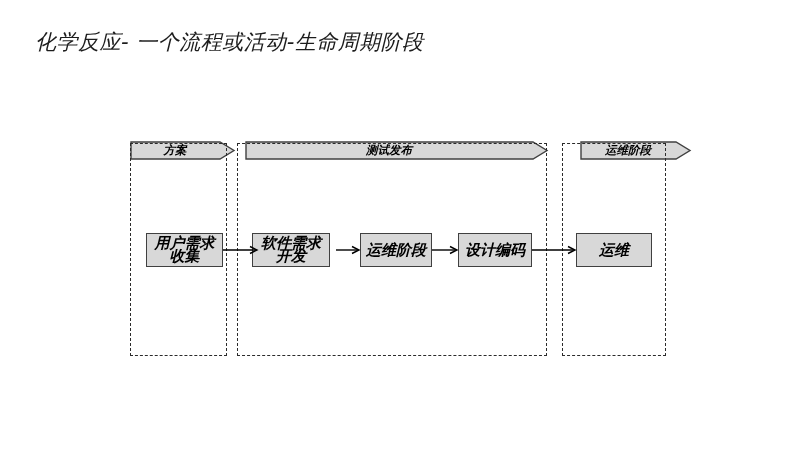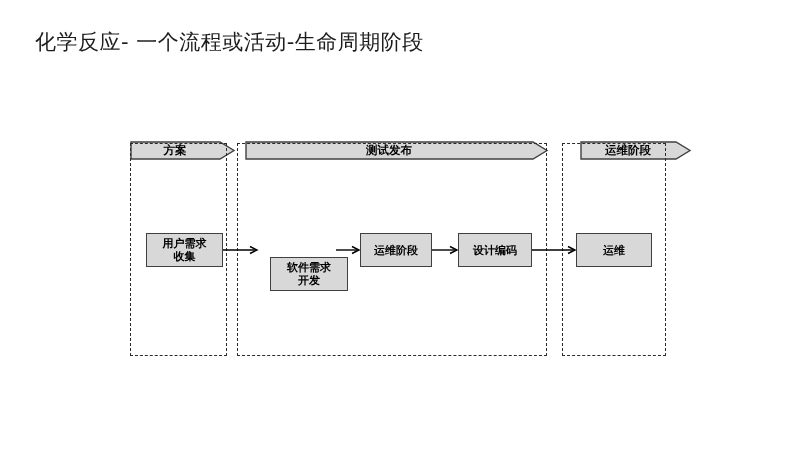--- a/index.html
+++ b/index.html
@@ -5,20 +5,21 @@
   html,body{margin:0;padding:0;}
   body{
     font-family:"DejaVu Sans","Liberation Sans",sans-serif;
     background:#ffffff;
   }
   .canvas{
     position:relative;
     width:800px;height:450px;
     background:#ffffff;
     overflow:hidden;
+    font-style:italic;
   }
   .page-title{
     position:absolute;
     left:35px;top:28px;
     font-size:21px;
     font-weight:500;
     color:#1c1c1c;
     letter-spacing:0.5px;
     white-space:nowrap;
   }
@@ -50,26 +51,26 @@
   .lane-ops{left:562px;width:104px;}
   
   .node{
     position:absolute;
     top:233px;height:34px;
     box-sizing:border-box;
     background:#d8d8d8;
     border:1.5px solid #404040;
     display:flex;align-items:center;justify-content:center;
     text-align:center;
-    font-size:11px;font-weight:bold;color:#000;
+    font-size:15px;font-weight:bold;color:#000;
     line-height:13px;
     white-space:pre-line;
   }
   .n1{left:146px;width:77px;}
-  .n2{left:270px;width:78px;margin-top:24px;}
+  .n2{left:252px;width:78px;}
   .n3{left:360px;width:72px;}
   .n4{left:458px;width:74px;}
   .n5{left:576px;width:76px;}
   
   .arrow{
     position:absolute;
     top:245px;height:10px;
   }
   .a1{left:223px;width:36px;}
   .a2{left:336px;width:25px;}

